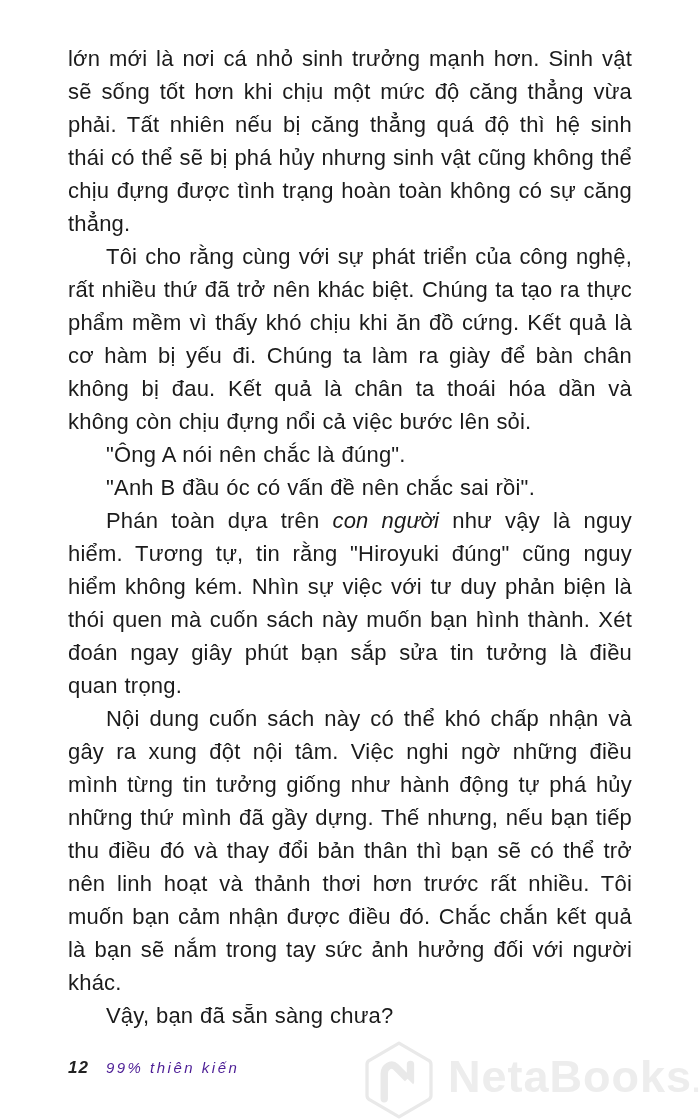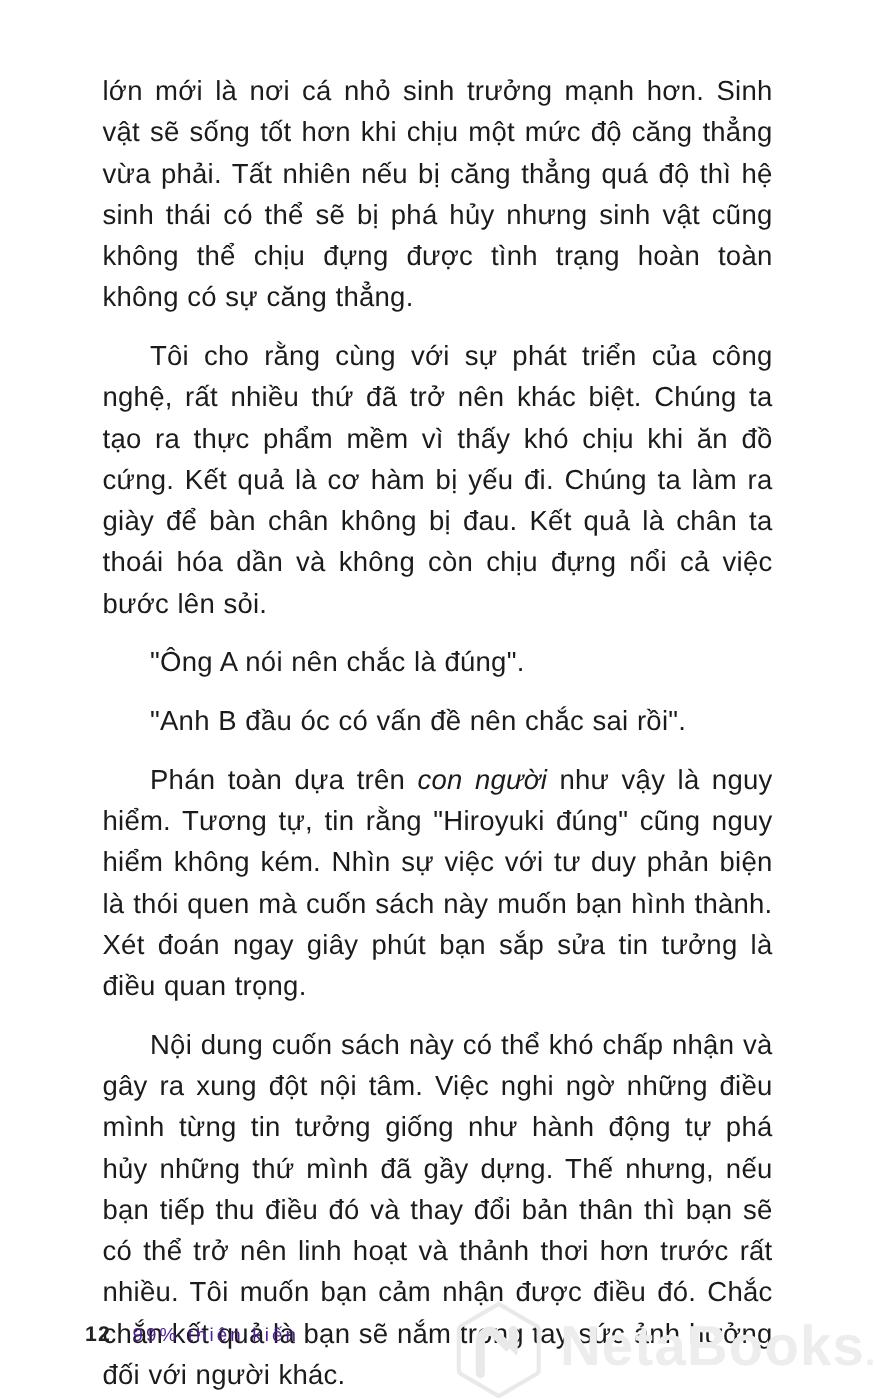--- a/index.html
+++ b/index.html
@@ -20,41 +20,42 @@
     background: #ffffff;
   }
   .text-block {
     position: absolute;
     left: 68px;
     top: 42px;
     width: 564px;
     color: #1b1b1b;
   }
   .para {
-    margin: 14px;
+    margin: 0;
     font-size: 22px;
     line-height: 33px;
     text-align: justify;
     letter-spacing: 0.2px;
     word-spacing: 0.5px;
   }
   .para.indent {
     text-indent: 38px;
   }
   .para em {
   }
   .footer {
     position: absolute;
     left: 68px;
     top: 1058px;
     display: flex;
     align-items: baseline;
     gap: 17px;
     color: #222222;
     z-index: 2;
+    font-style: italic;
   }
   .page-number {
     font-size: 17px;
     font-weight: bold;
     letter-spacing: 1px;
   }
   .book-title {
     font-size: 15px;
     letter-spacing: 2.5px;
     color: #4c1d95;

